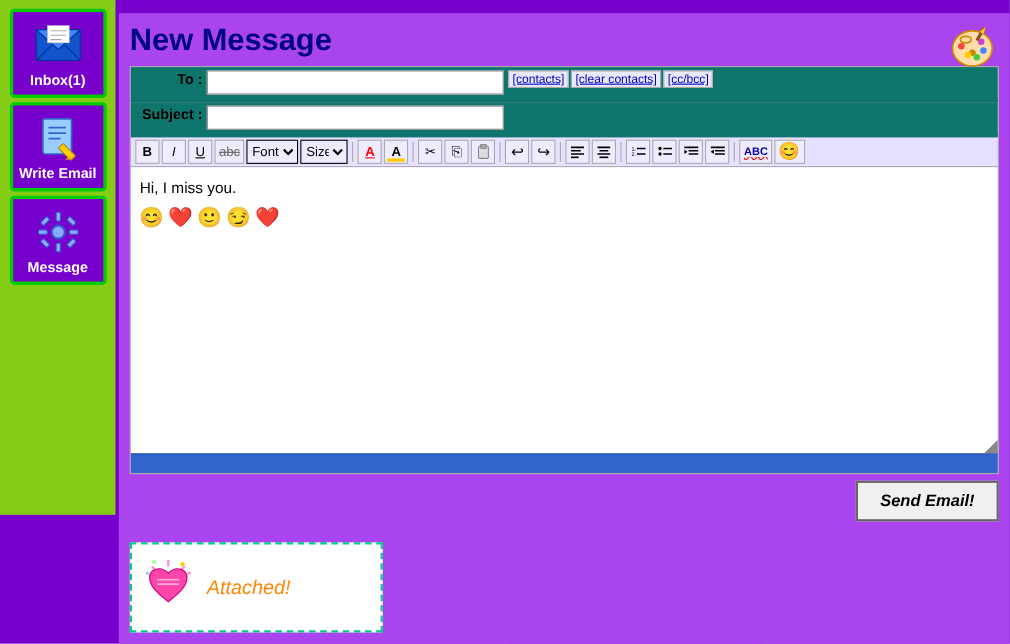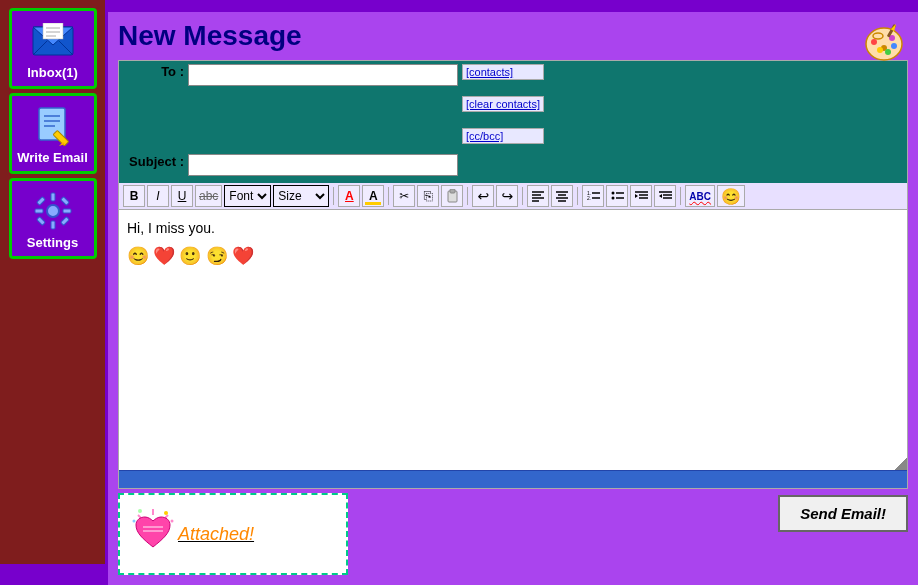--- a/index.html
+++ b/index.html
@@ -10,22 +10,22 @@
       font-family: Arial, sans-serif;
       overflow: hidden;
       position: relative;
     }
 
     
     #sidebar {
       position: absolute;
       left: 0; top: 0;
       width: 105px;
-      height: 564px;
-      background: #7f1d1d;
+      height: 468px;
+      background: #84cc16;
       display: flex;
       flex-direction: column;
       align-items: center;
       padding-top: 8px;
       gap: 4px;
     }
 
     .sidebar-item {
       width: 88px;
       border: 3px solid #00cc00;
@@ -98,23 +98,22 @@
       background: white;
       border: 1px solid #888;
       height: 22px;
       width: 270px;
       padding: 2px 4px;
       font-size: 13px;
     }
 
     .field-links {
       display: flex;
-      gap: 16px;
+      gap: 2px;
       margin-left: 4px;
-      flex-direction: column;
     }
 
     .field-link {
       font-size: 11px;
       color: #0000cc;
       background: #e8e8ff;
       border: 1px solid #aaa;
       padding: 1px 3px;
       cursor: pointer;
       text-decoration: underline;
@@ -210,21 +209,21 @@
       position: absolute;
       left: 118px;
       bottom: 10px;
       width: 230px;
       height: 82px;
       border: 2px dashed #00cc88;
       background: white;
       display: flex;
       align-items: center;
       padding: 8px;
-      text-decoration: underline;
+      gap: 10px;
     }
 
     #attached-text {
       font-size: 18px;
       color: #ff8800;
       font-style: italic;
     }
 
     
     #palette-icon {
@@ -289,21 +288,21 @@
         <rect x="20" y="4" width="4" height="8" rx="1" fill="#88aaff" stroke="#3355cc" stroke-width="1"></rect>
         <rect x="20" y="32" width="4" height="8" rx="1" fill="#88aaff" stroke="#3355cc" stroke-width="1"></rect>
         <rect x="4" y="20" width="8" height="4" rx="1" fill="#88aaff" stroke="#3355cc" stroke-width="1"></rect>
         <rect x="32" y="20" width="8" height="4" rx="1" fill="#88aaff" stroke="#3355cc" stroke-width="1"></rect>
         <rect x="8" y="8" width="4" height="8" rx="1" fill="#88aaff" stroke="#3355cc" stroke-width="1" transform="rotate(45 10 12)"></rect>
         <rect x="32" y="8" width="4" height="8" rx="1" fill="#88aaff" stroke="#3355cc" stroke-width="1" transform="rotate(-45 34 12)"></rect>
         <rect x="8" y="28" width="4" height="8" rx="1" fill="#88aaff" stroke="#3355cc" stroke-width="1" transform="rotate(-45 10 32)"></rect>
         <rect x="32" y="28" width="4" height="8" rx="1" fill="#88aaff" stroke="#3355cc" stroke-width="1" transform="rotate(45 34 32)"></rect>
       </svg>
     </div>
-    <span>Settings</span>
+    <span>Message</span>
   </div>
 
 </div>
 
 <div id="main">
 
   <div id="palette-icon">
     <svg width="44" height="44" viewBox="0 0 44 44" xmlns="http://www.w3.org/2000/svg">
 
       <ellipse cx="22" cy="24" rx="18" ry="16" fill="#ffddaa" stroke="#cc8800" stroke-width="1.5"></ellipse>
@@ -341,21 +340,21 @@
     </div>
 
     <div id="toolbar">
       <button class="tb-btn tb-bold">B</button>
       <button class="tb-btn tb-italic">I</button>
       <button class="tb-btn tb-underline">U</button>
       <button class="tb-btn tb-strike">abc</button>
       <select class="tb-select">
         <option>Font</option>
       </select>
-      <select class="tb-select" style="width:56px;">
+      <select class="tb-select" style="width:43px;">
         <option>Size</option>
       </select>
       <div class="tb-separator"></div>
       <button class="tb-btn" style="color:#ff0000; font-weight:bold; text-decoration:underline; text-decoration-color:#ff0000;">A</button>
       <button class="tb-btn" style="position:relative;">
         <span style="font-weight:bold; color:#000;">A</span>
         <span style="position:absolute; bottom:1px; left:2px; right:2px; height:3px; background:#ffcc00;"></span>
       </button>
       <div class="tb-separator"></div>
       <button class="tb-btn">✂</button>

